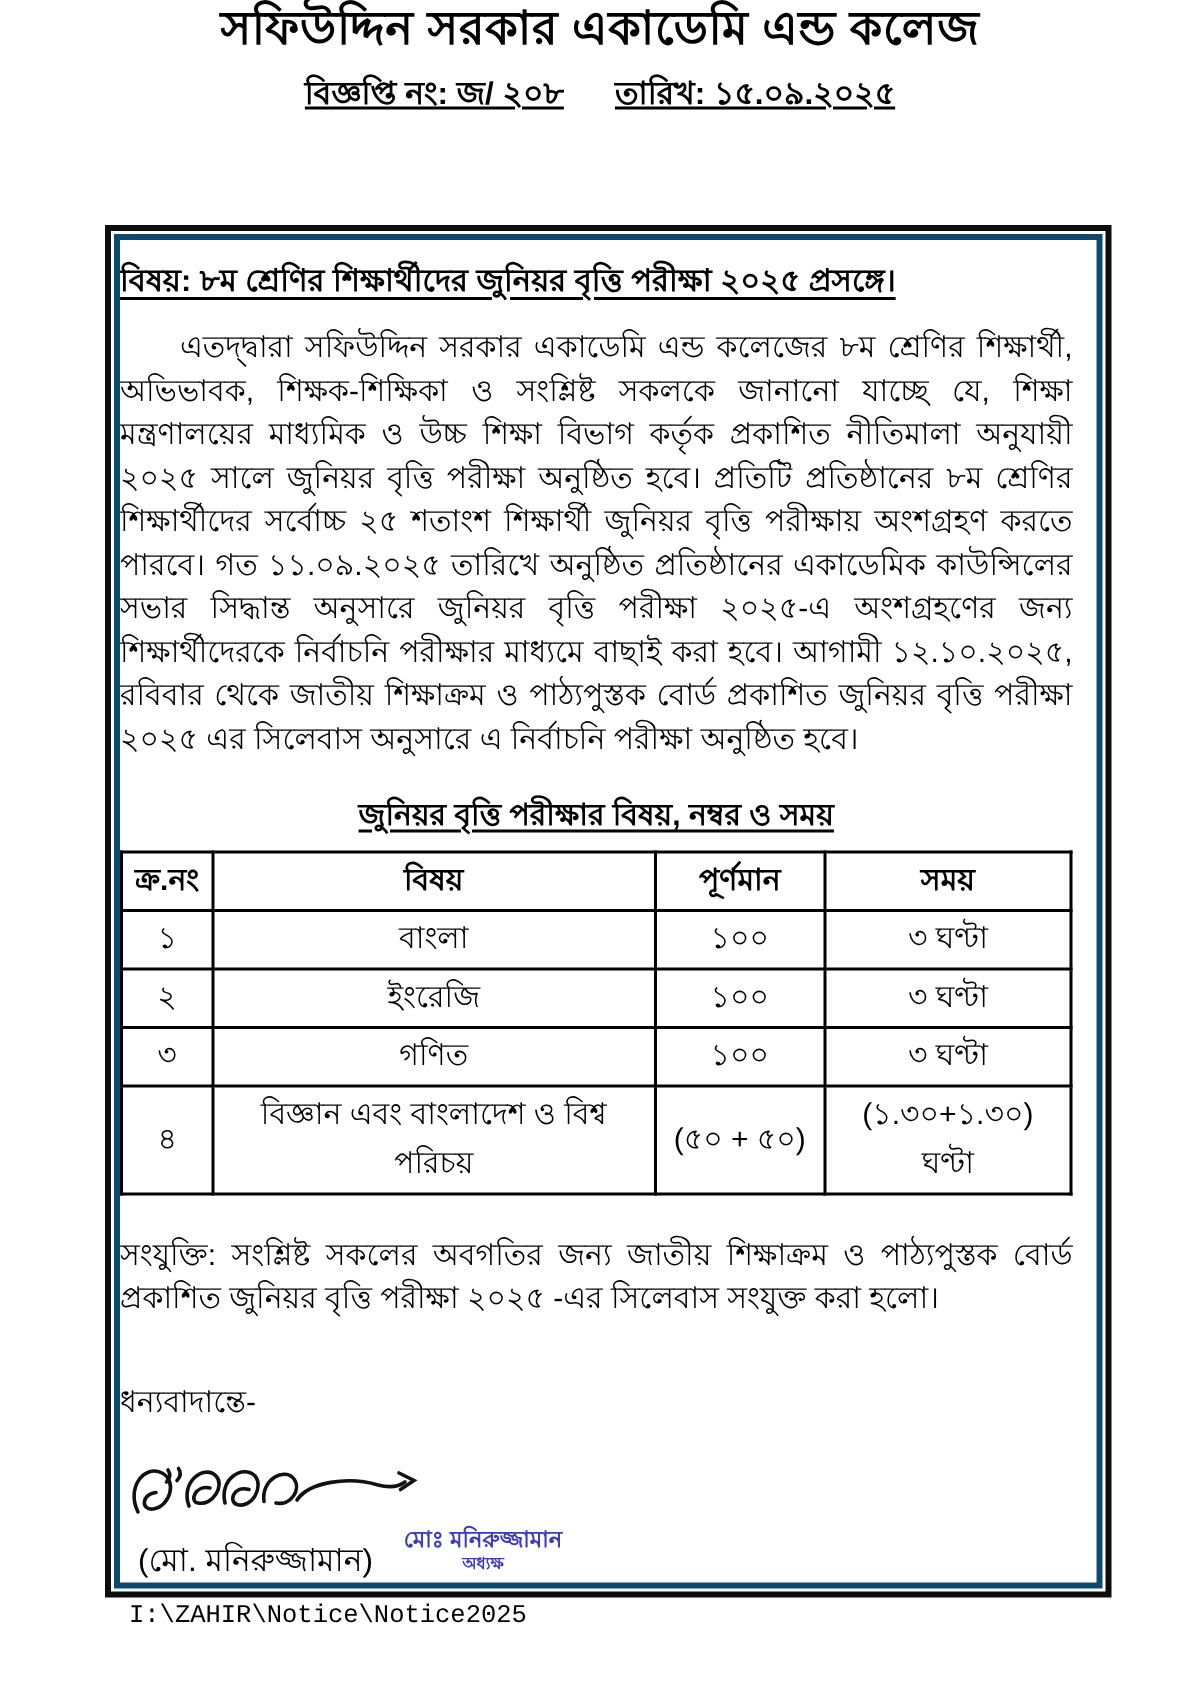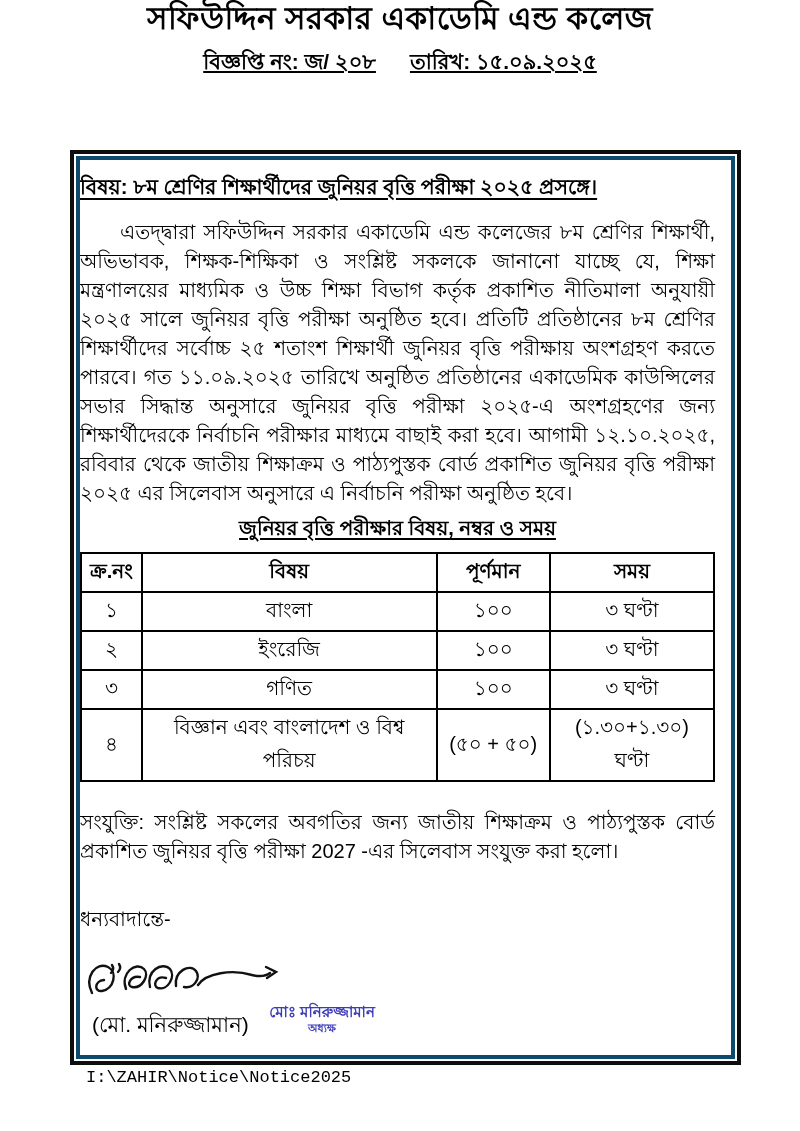--- a/index.html
+++ b/index.html
@@ -30,21 +30,21 @@
   }
 
   .subject{font-size:20.5px;font-weight:bold;text-decoration:underline;text-underline-offset:4px;margin-top:4px;}
 
   .body-par{
     font-size:20px;line-height:29px;text-align:justify;margin-top:12px;
     text-indent:40px;
   }
 
   .table-caption{
-    text-align:center;font-size:20px;font-weight:bold;margin-top:5px;
+    text-align:center;font-size:20px;font-weight:bold;margin-top:20px;
     text-decoration:underline;text-underline-offset:3px;
   }
 
   table.exam{
     border-collapse:collapse;width:100%;margin-top:6px;
     font-size:20px;
   }
   table.exam th,table.exam td{
     border:2px solid #000;padding:2px 8px;height:29px;box-sizing:border-box;
   }
@@ -129,21 +129,21 @@
           </tr>
           <tr>
             <td>৪</td>
             <td class="subj">বিজ্ঞান এবং বাংলাদেশ ও বিশ্ব পরিচয়</td>
             <td>(৫০ + ৫০)</td>
             <td>(১.৩০+১.৩০) ঘণ্টা</td>
           </tr>
         </tbody>
       </table>
 
-      <div class="attach-par">সংযুক্তি: সংশ্লিষ্ট সকলের অবগতির জন্য জাতীয় শিক্ষাক্রম ও পাঠ্যপুস্তক বোর্ড প্রকাশিত জুনিয়র বৃত্তি পরীক্ষা 2027 -এর সিলেবাস সংযুক্ত করা হলো।</div>
+      <div class="attach-par">সংযুক্তি: সংশ্লিষ্ট সকলের অবগতির জন্য জাতীয় শিক্ষাক্রম ও পাঠ্যপুস্তক বোর্ড প্রকাশিত জুনিয়র বৃত্তি পরীক্ষা ২০২৫ -এর সিলেবাস সংযুক্ত করা হলো।</div>
 
       <div class="closing">ধন্যবাদান্তে-</div>
 
       <div class="sign-block">
         <svg class="sign-svg" width="200" height="62" viewBox="0 0 200 62">
           <g fill="none" stroke="#111" stroke-width="2.4" stroke-linecap="round">
             <path d="M10 40 C2 24 14 8 26 14 C36 19 32 36 20 38 C12 39 12 28 22 27"></path>
             <path d="M30 12 c2 3 1 6 -1 8 m8 -9 c2 3 1 6 -1 8"></path>
             <path d="M44 36 C38 20 54 8 62 16 C68 22 60 36 50 34 C44 33 48 22 58 24"></path>
             <path d="M68 34 C64 18 80 8 88 16 C94 23 86 38 76 35 C70 33 74 22 84 25"></path>

